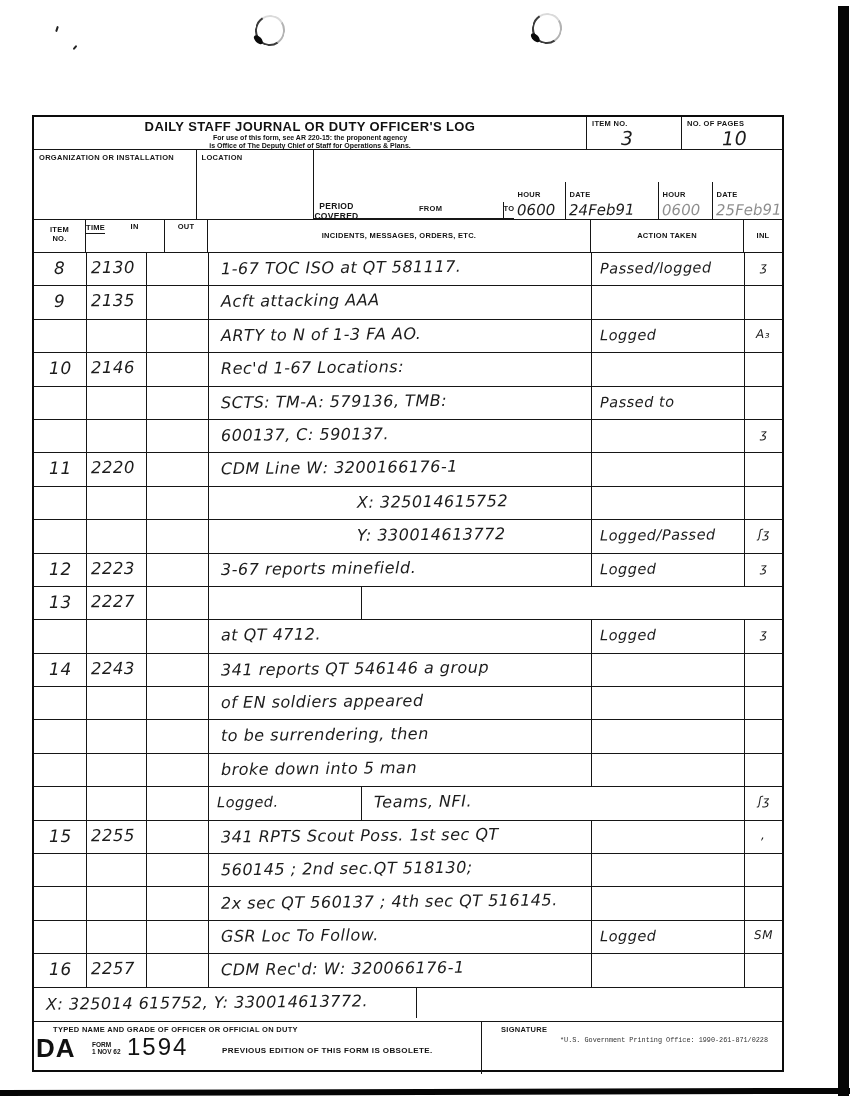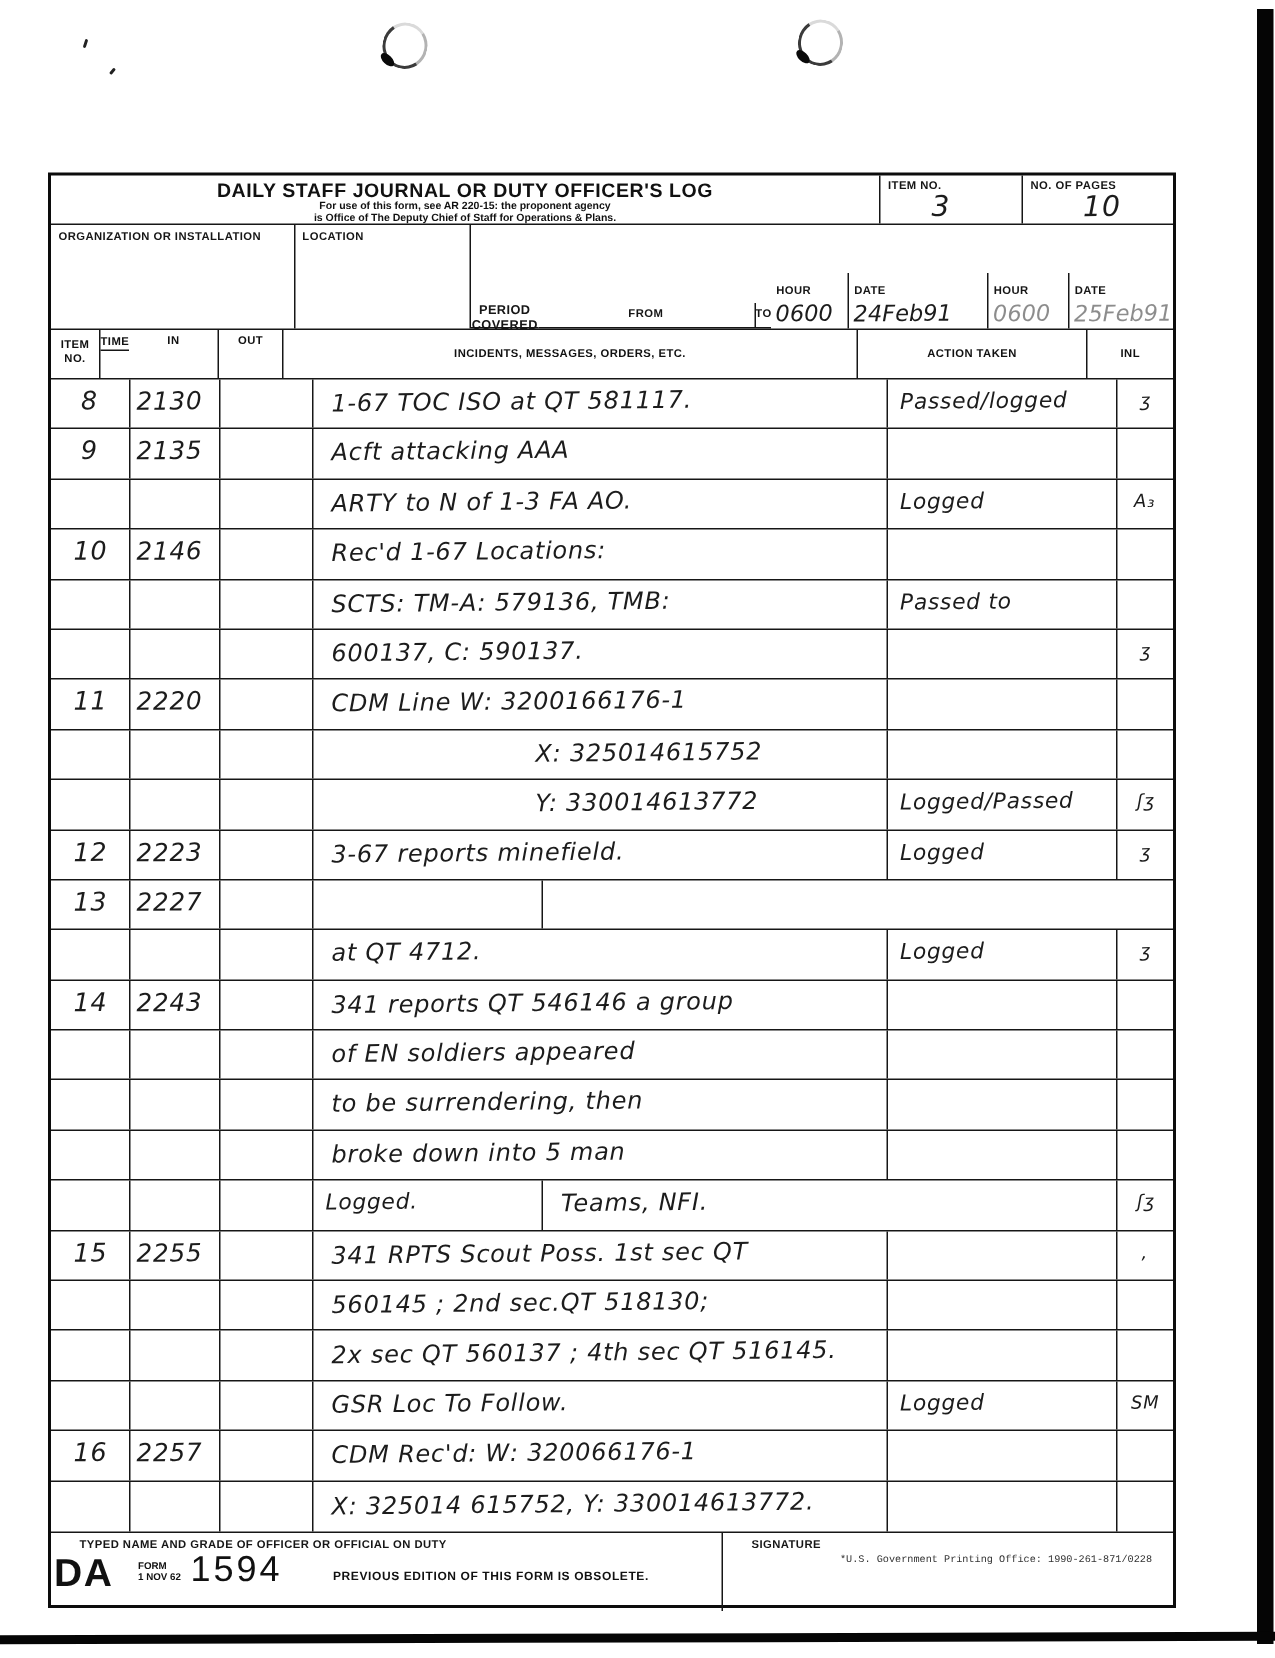--- a/index.html
+++ b/index.html
@@ -50,33 +50,33 @@
   .ft-from{width:145px;text-align:center;border-right:1.5px solid #161616;box-sizing:border-box;padding-top:2px;}
   .ft-to{flex:1;text-align:center;padding-top:2px;}
   .hd-row{display:flex;flex:1;}
   .hd-cell{box-sizing:border-box;border-right:1.5px solid #161616;padding:1px 0 0 3px;}
   .hd-cell:last-child{border-right:none;}
   .hd-hour1{width:52px;}.hd-date1{width:93px;}.hd-hour2{width:54px;}.hd-date2{flex:1;}
   
   .thead{height:32px;border-bottom:1.5px solid #161616;display:flex;font-weight:bold;}
   .th{box-sizing:border-box;border-right:1.5px solid #161616;text-align:center;font-size:7.5px;letter-spacing:.3px;}
   .th:last-child{border-right:none;}
-  .th-item{width:33px;padding-top:5px;line-height:9px;}
+  .th-item{width:52px;padding-top:5px;line-height:9px;}
   .th-time{width:122px;display:flex;flex-direction:row;}
   .th-time-top{height:14px;border-bottom:1.5px solid #161616;padding-top:3px;box-sizing:border-box;}
   .th-time-bot{display:flex;flex:1;}
   .th-in{width:60px;border-right:1.5px solid #161616;box-sizing:border-box;padding-top:2px;}
   .th-out{flex:1;padding-top:2px;}
   .th-inc{width:383px;padding-top:11px;}
   .th-act{width:153px;padding-top:11px;}
   .th-inl{flex:1;padding-top:11px;}
   
   .tbody{height:768px;}
   .trow{display:flex;height:33.4px;border-bottom:1.5px solid #161616;box-sizing:border-box;}
-  .tbody .trow:last-child{border-bottom:none;}
+  .tbody .trow:last-child{border-bottom:none;flex-direction:column;}
   .cell{box-sizing:border-box;border-right:1.5px solid #161616;overflow:visible;white-space:nowrap;}
   .cell:last-child{border-right:none;}
   .c-item{width:53px;text-align:center;}
   .c-in{width:60px;padding-left:4px;}
   .c-out{width:62px;}
   .c-text{width:383px;padding-left:12px;}
   .c-text.indent{padding-left:148px;}
   .c-action{width:153px;padding-left:8px;}
   .c-inl{flex:1;text-align:center;}
   

